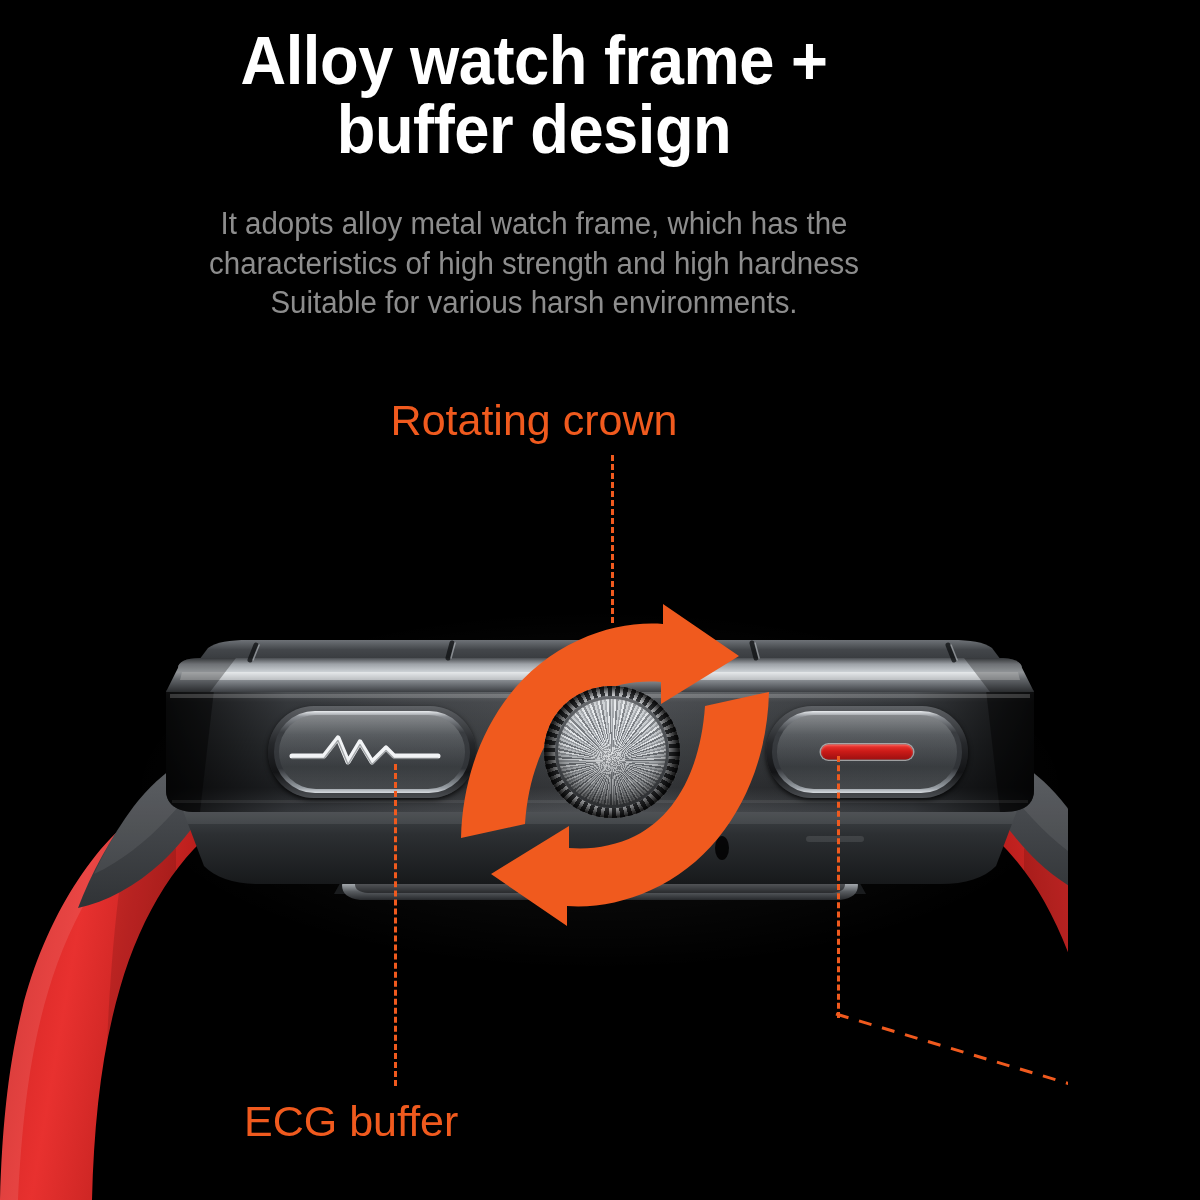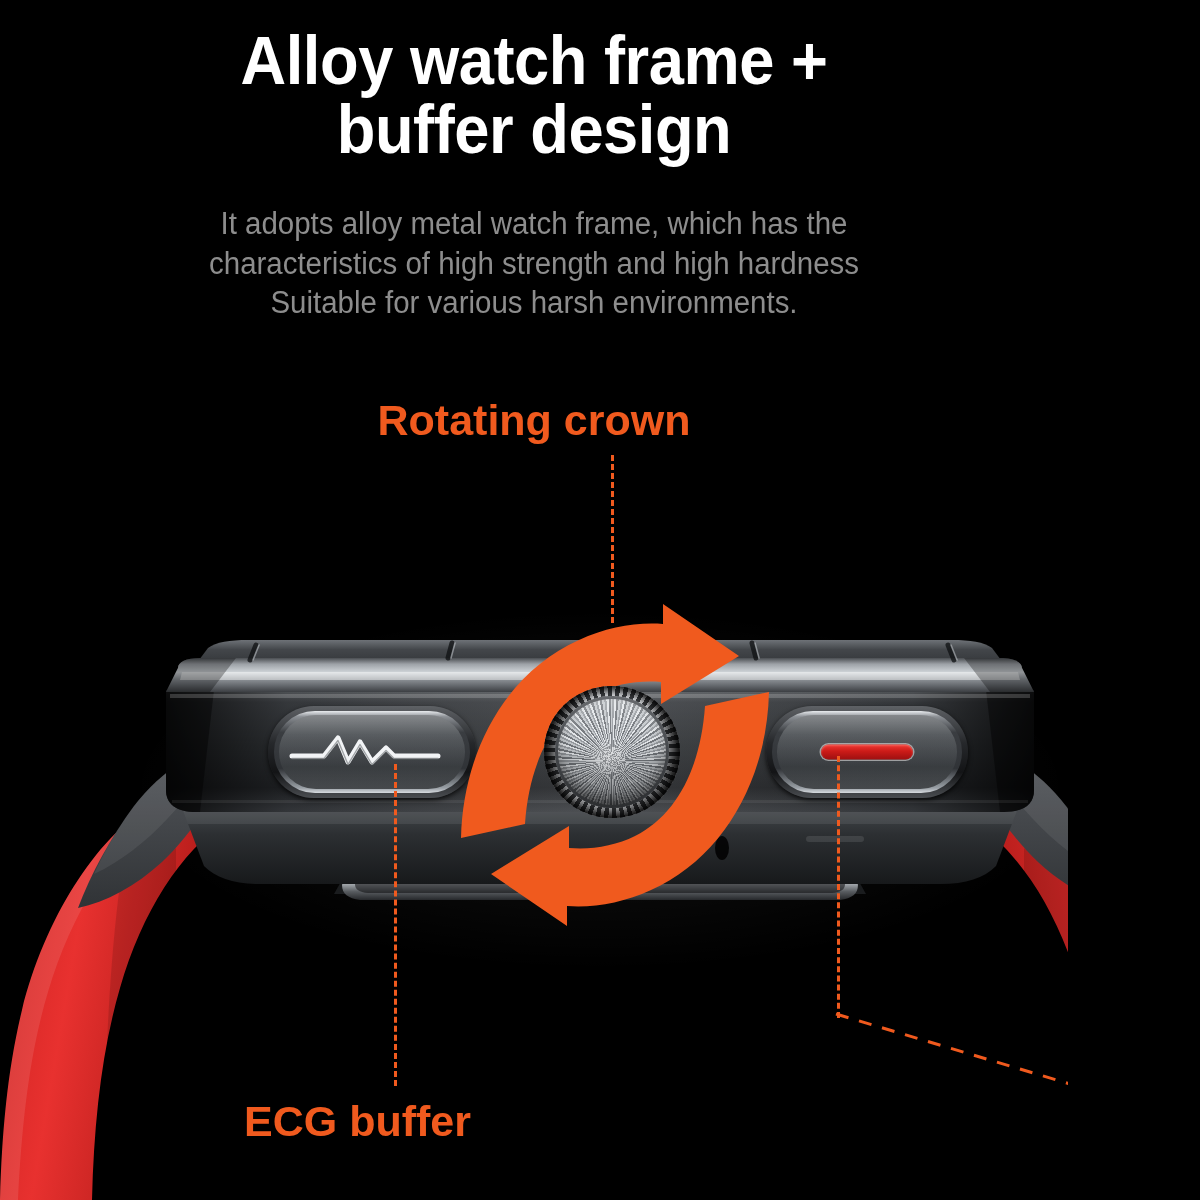--- a/index.html
+++ b/index.html
@@ -43,21 +43,21 @@
     line-height: 1.28;
     transform: scaleX(0.95);
   }
   .subcopy .sub-line { display: block; white-space: pre; }
 
   
   .callout {
     position: absolute;
     color: #f05a1e;
     font-size: 43px;
-    font-weight: 700;
+    font-weight: 400;
     white-space: nowrap;
     letter-spacing: 0px;
   }
   #label-crown  { left: 0; right: 0; top: 396px; text-align: center; }
   #label-ecg    { left: 244px; top: 1097px; }
   #label-short  { left: 845px; top: 1097px; }
 
   
   .leader { position: absolute; }
   .leader-v {

